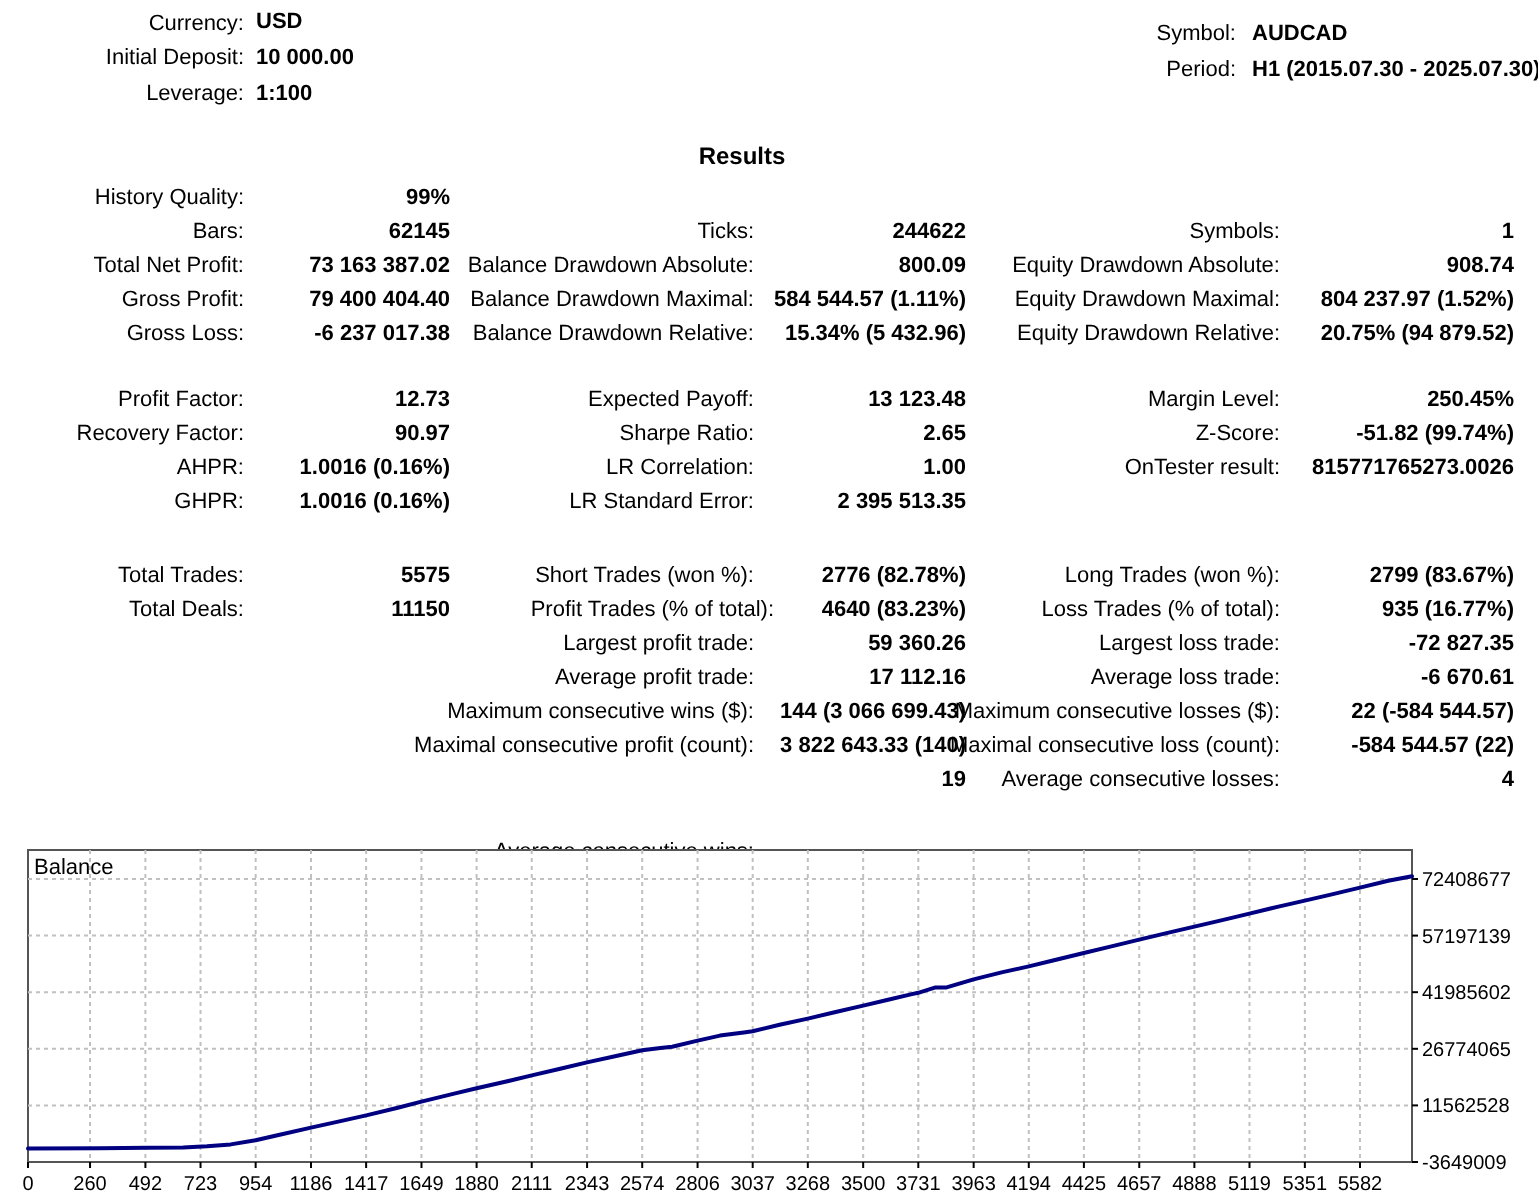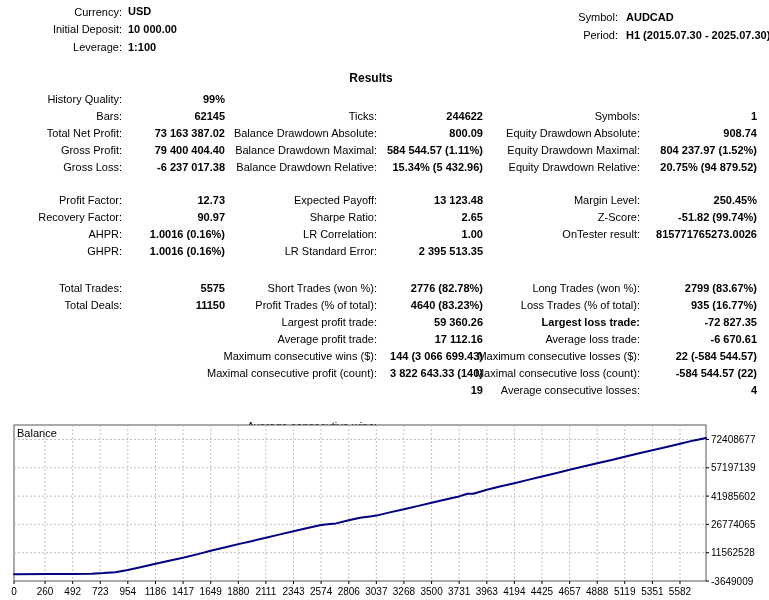--- a/index.html
+++ b/index.html
@@ -86,27 +86,27 @@
     <span class="cell lbl" style="top: 245px; right: 392px;">LR Standard Error:</span>
     <span class="cell val" style="top: 245px; right: 286px;">2 395 513.35</span>
     <span class="cell lbl" style="top: 282px; right: 647px;">Total Trades:</span>
     <span class="cell val" style="top: 282px; right: 544px;">5575</span>
     <span class="cell lbl" style="top: 282px; right: 392px;">Short Trades (won %):</span>
     <span class="cell val" style="top: 282px; right: 286px;">2776 (82.78%)</span>
     <span class="cell lbl" style="top: 282px; right: 129px;">Long Trades (won %):</span>
     <span class="cell val" style="top: 282px; right: 12px;">2799 (83.67%)</span>
     <span class="cell lbl" style="top: 299px; right: 647px; margin-left: 28px;">Total Deals:</span>
     <span class="cell val" style="top: 299px; right: 544px;">11150</span>
-    <span class="cell lbl" style="top: 299px; right: 392px;">Profit Trades (% of total):</span>
+    <span class="cell lbl" style="top: 299px; right: 382px;">Profit Trades (% of total):</span>
     <span class="cell val" style="top: 299px; right: 286px;">4640 (83.23%)</span>
     <span class="cell lbl" style="top: 299px; right: 129px;">Loss Trades (% of total):</span>
     <span class="cell val" style="top: 299px; right: 12px;">935 (16.77%)</span>
     <span class="cell lbl" style="top: 316px; right: 392px;">Largest profit trade:</span>
     <span class="cell val" style="top: 316px; right: 286px;">59 360.26</span>
-    <span class="cell lbl" style="top: 316px; right: 129px; font-weight: bold;">Largest loss trade:</span>
+    <span class="cell lbl" style="top: 316px; right: 129px;">Largest loss trade:</span>
     <span class="cell val" style="top: 316px; right: 12px;">-72 827.35</span>
     <span class="cell lbl" style="top: 333px; right: 392px;">Average profit trade:</span>
     <span class="cell val" style="top: 333px; right: 286px;">17 112.16</span>
     <span class="cell lbl" style="top: 333px; right: 129px;">Average loss trade:</span>
     <span class="cell val" style="top: 333px; right: 12px;">-6 670.61</span>
     <span class="cell lbl" style="top: 350px; right: 392px;">Maximum consecutive wins ($):</span>
     <span class="cell val" style="top: 350px; right: 286px;">144 (3 066 699.43)</span>
     <span class="cell lbl" style="top: 350px; right: 129px;">Maximum consecutive losses ($):</span>
     <span class="cell val" style="top: 350px; right: 12px;">22 (-584 544.57)</span>
     <span class="cell lbl" style="top: 367px; right: 392px;">Maximal consecutive profit (count):</span>

